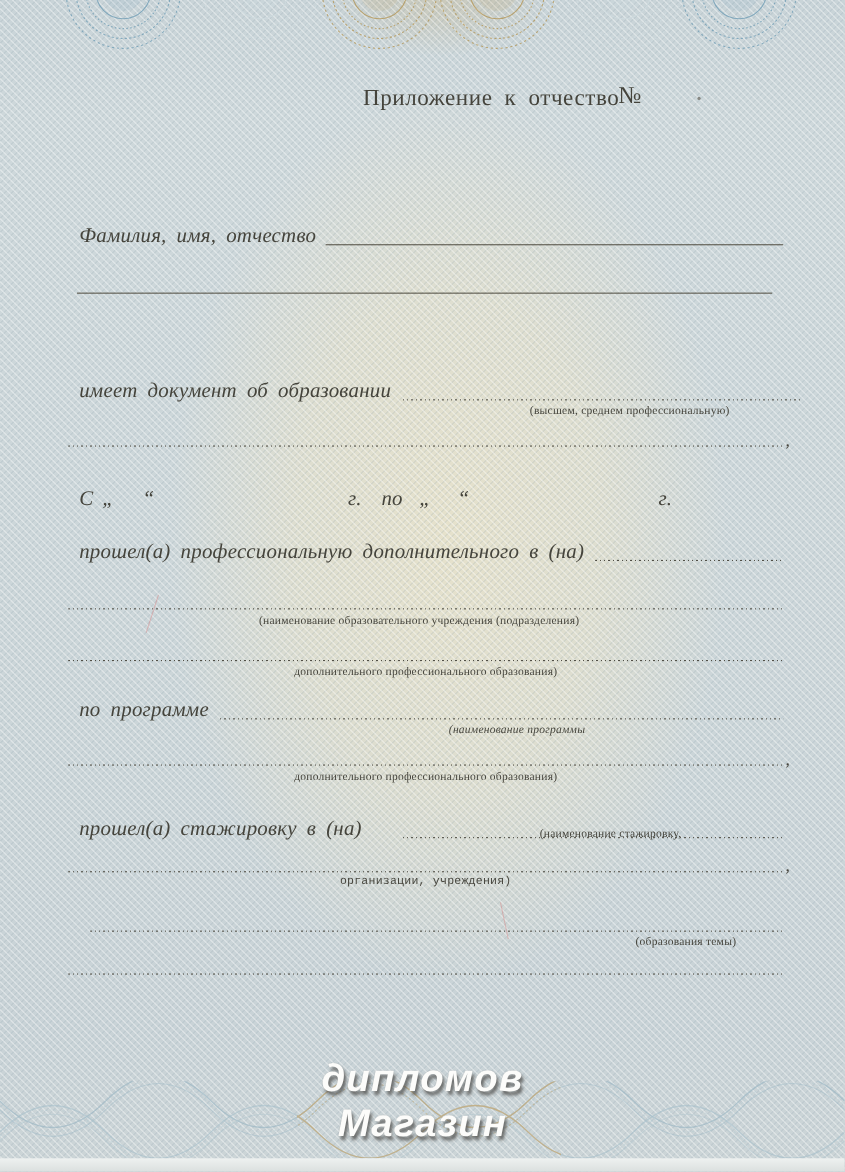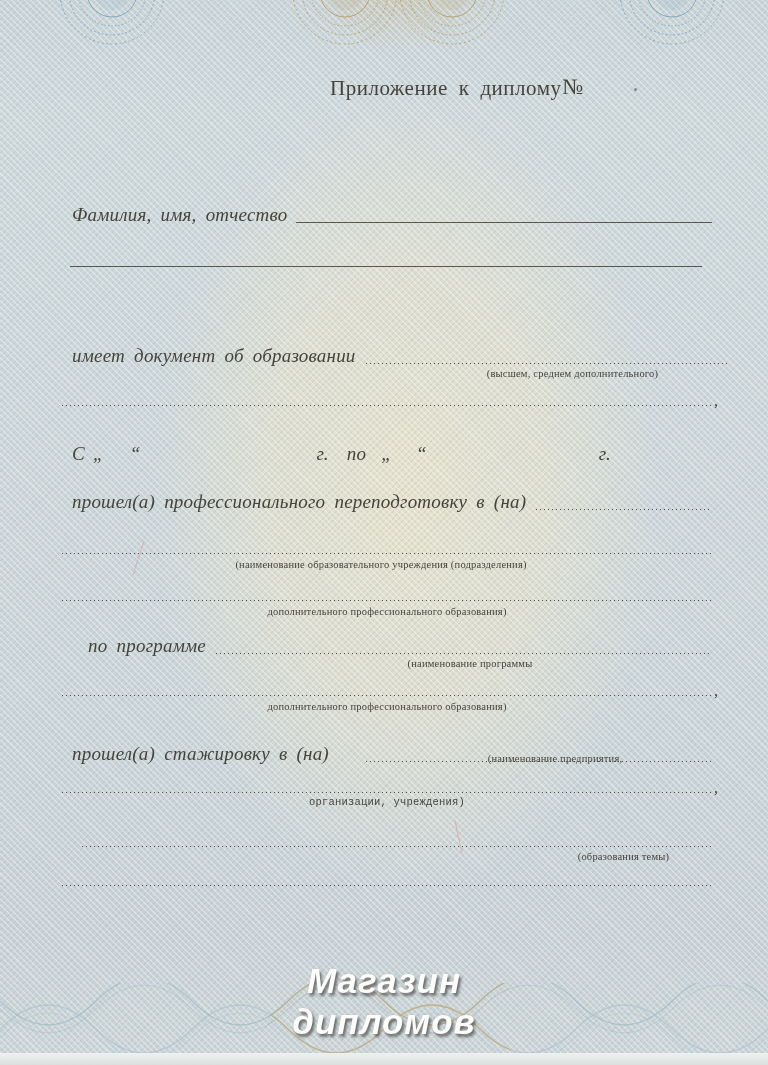--- a/index.html
+++ b/index.html
@@ -108,35 +108,35 @@
     </g>
   </svg>
 
   <div class="texture"></div>
 
   <div class="scratch" style="left:138px;top:540px;height:36px;transform:rotate(18deg);"></div>
   <div class="scratch" style="left:458px;top:820px;height:34px;transform:rotate(-12deg);"></div>
 
   <div class="content">
 
-    <div class="abs title" style="left:330px;top:76px;">Приложение к диплому</div>
+    <div class="abs title" style="left:330px;top:76px;">Приложение к отчество</div>
     <div class="abs numsign" style="left:562px;top:74px;">№</div>
     <div class="abs" style="left:634px;top:88px;width:3px;height:3px;border-radius:50%;background:#5a584e;opacity:.65;"></div>
 
     <div class="row" style="left:72px;right:56px;top:202px;">
       <span class="lbl">Фамилия, имя, отчество</span>
       <span class="solidline"></span>
     </div>
     <div class="solidfull" style="left:70px;right:66px;top:246px;"></div>
 
     <div class="row" style="left:72px;right:40px;top:343px;">
       <span class="lbl">имеет документ об образовании</span>
       <span class="dotline"></span>
     </div>
-    <div class="note" style="left:430px;width:285px;top:368px;">(высшем, среднем дополнительного)</div>
+    <div class="note" style="left:430px;width:285px;top:368px;">(высшем, среднем профессиональную)</div>
     <div class="fullline" style="top:386px;"></div>
     <span class="comma" style="left:714px;top:392px;">,</span>
 
     <div class="row lbl" style="left:72px;top:441px;">
       <span>С</span>
       <span class="sp" style="width:8px;"></span>
       <span class="q">„</span>
       <span class="pd" style="width:26px;"></span>
       <span class="q">“</span>
       <span class="sp" style="width:10px;"></span>
@@ -153,42 +153,42 @@
       <span class="q">“</span>
       <span class="sp" style="width:10px;"></span>
       <span class="pd" style="width:112px;"></span>
       <span class="sp" style="width:12px;"></span>
       <span class="pd" style="width:30px;"></span>
       <span class="sp" style="width:8px;"></span>
       <span>г.</span>
     </div>
 
     <div class="row" style="left:72px;right:56px;top:489px;">
-      <span class="lbl">прошел(а) профессионального переподготовку в (на)</span>
+      <span class="lbl">прошел(а) профессиональную дополнительного в (на)</span>
       <span class="dotline"></span>
     </div>
     <div class="fullline" style="top:534px;"></div>
     <div class="note" style="left:62px;right:68px;top:559px;">(наименование образовательного учреждения (подразделения)</div>
     <div class="fullline" style="top:581px;"></div>
     <div class="note" style="left:62px;right:56px;top:606px;">дополнительного профессионального образования)</div>
 
-    <div class="row" style="left:88px;right:56px;top:633px;">
+    <div class="row" style="left:72px;right:56px;top:633px;">
       <span class="lbl">по программе</span>
       <span class="dotline"></span>
     </div>
-    <div class="note" style="left:228px;width:484px;top:658px;">(наименование программы</div>
+    <div class="note" style="left:228px;width:484px;top:658px;font-style:italic;">(наименование программы</div>
     <div class="fullline" style="top:676px;"></div>
     <span class="comma" style="left:714px;top:682px;">,</span>
     <div class="note" style="left:62px;right:56px;top:701px;">дополнительного профессионального образования)</div>
 
     <div class="row" style="left:72px;right:56px;top:741px;gap:27px;">
       <span class="lbl">прошел(а) стажировку в (на)</span>
       <span class="dotline"></span>
     </div>
-    <div class="note" style="left:430px;width:250px;top:753px;">(наименование предприятия,</div>
+    <div class="note" style="left:430px;width:250px;top:753px;">(наименование стажировку,</div>
     <div class="fullline" style="top:773px;"></div>
     <span class="comma" style="left:714px;top:779px;">,</span>
     <div class="note" style="left:62px;right:56px;top:796px;font-family:Liberation Mono, monospace;">организации, учреждения)</div>
 
     <div class="row" style="left:72px;right:56px;top:826px;">
       <span class="dotline"></span>
     </div>
     <div class="note" style="left:535px;width:177px;top:851px;">(образования темы)</div>
     <div class="fullline" style="top:866px;"></div>
 
@@ -209,18 +209,18 @@
       <path d="M0,50 Q48,2 96,50 T192,50 T288,50 T384,50 T480,50 T576,50 T672,50 T768,50" stroke="#b6cbd3" stroke-width="1" stroke-dasharray="2 2" opacity=".5"></path>
       <g clip-path="url(#tanClip)" opacity=".8">
         <path d="M0,18 Q48,66 96,18 T192,18 T288,18 T384,18 T480,18 T576,18 T672,18 T768,18" stroke="#c6ab79" stroke-width="1.2"></path>
         <path d="M0,46 Q48,-2 96,46 T192,46 T288,46 T384,46 T480,46 T576,46 T672,46 T768,46" stroke="#c6ab79" stroke-width="1.2"></path>
         <path d="M0,26 Q48,74 96,26 T192,26 T288,26 T384,26 T480,26 T576,26 T672,26 T768,26" stroke="#c6ab79" stroke-width="1" stroke-dasharray="2 2" opacity=".7"></path>
       </g>
     </g>
   </svg>
 
   <div class="watermark">
+    <div>дипломов</div>
     <div>Магазин</div>
-    <div>дипломов</div>
   </div>
 
   <div class="bottomstrip"></div>
 </div>
 
 </body></html>

